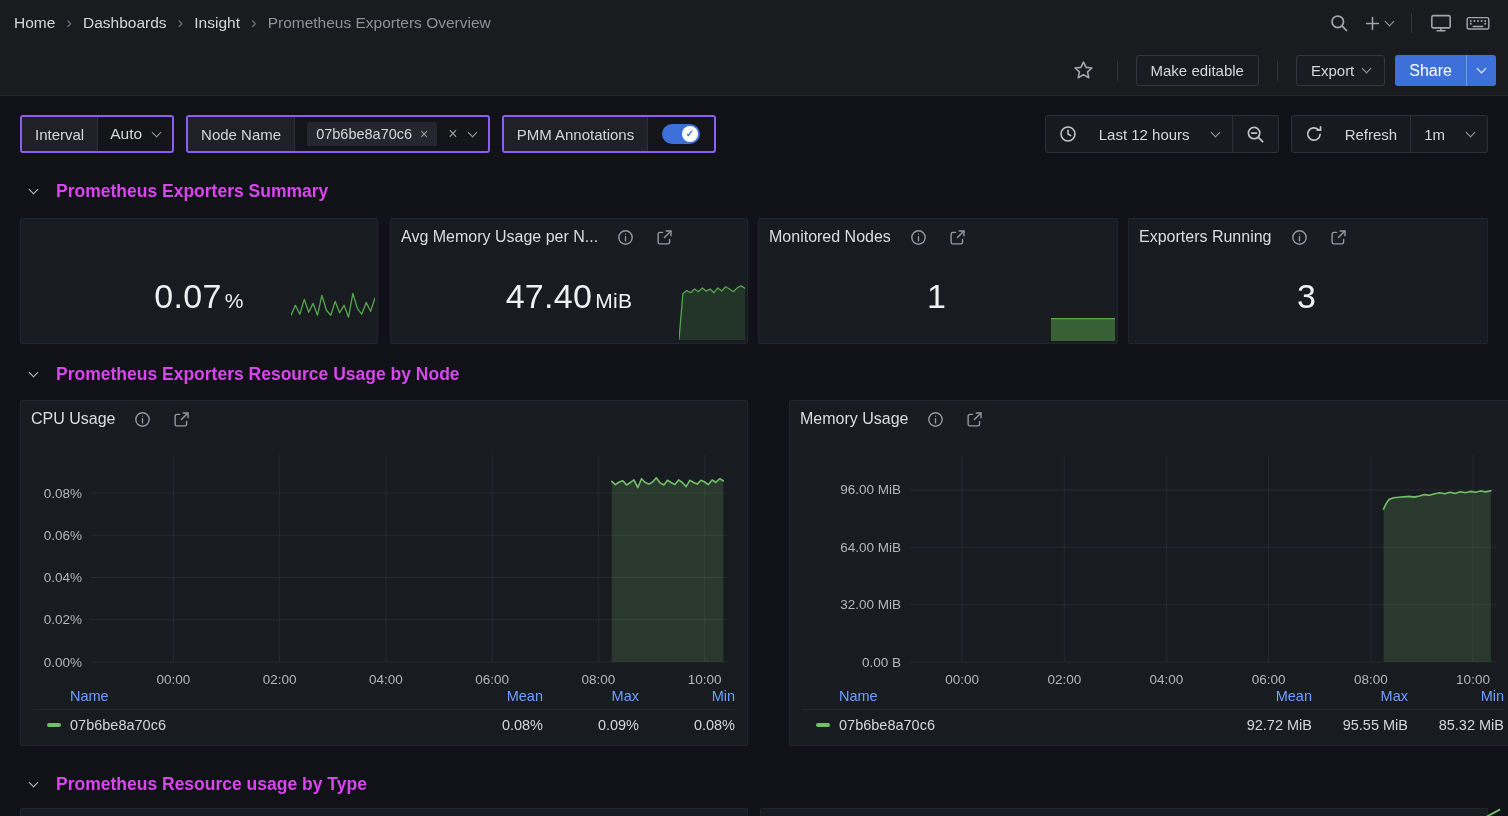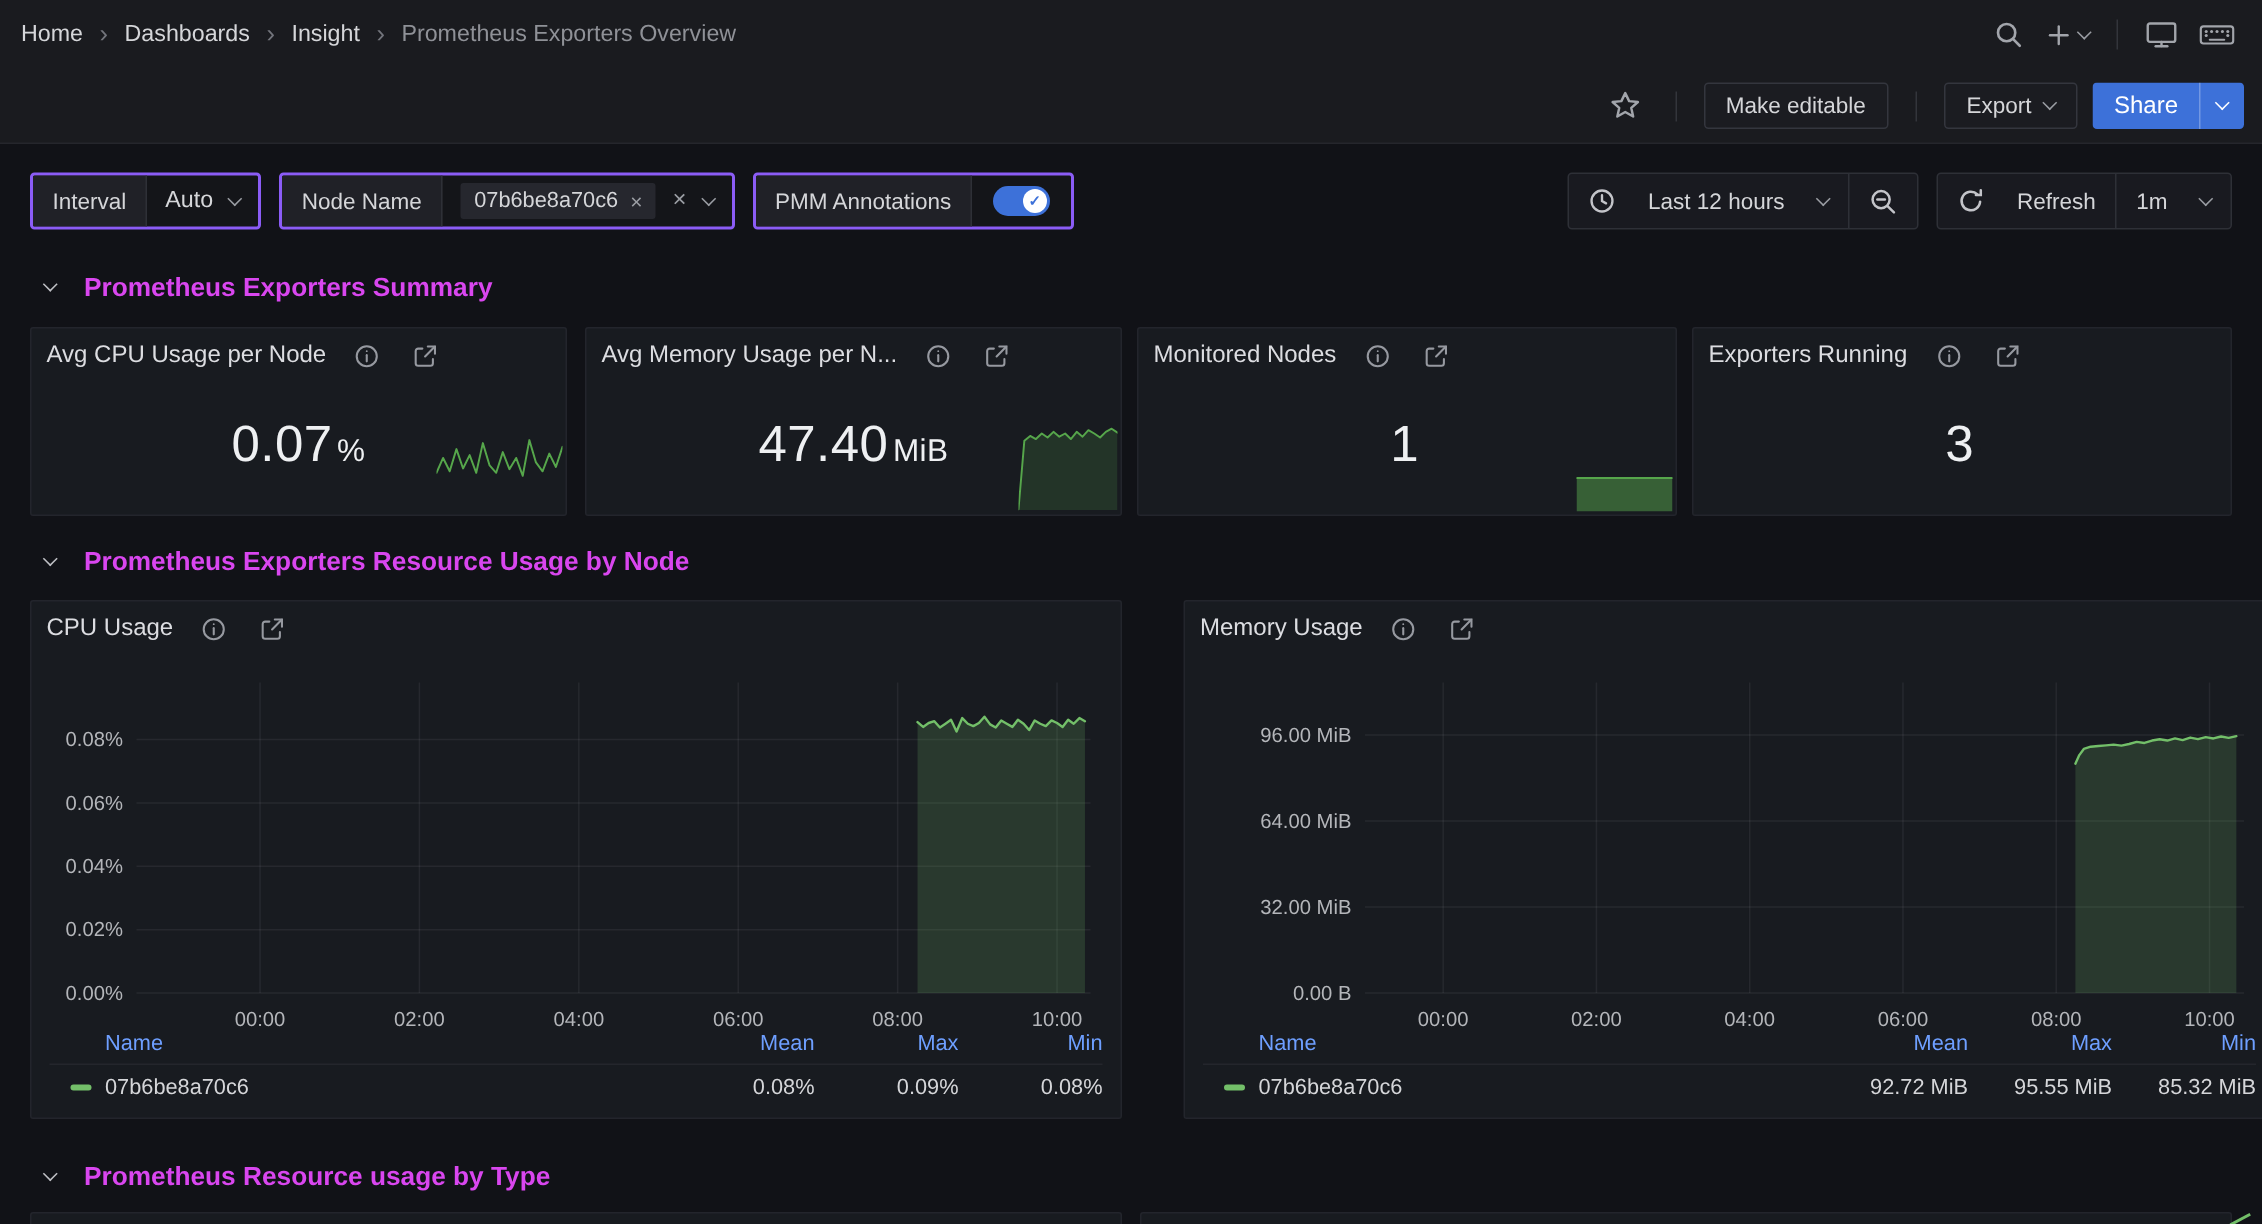--- a/index.html
+++ b/index.html
@@ -236,39 +236,20 @@
       </span>
     </div>
   </div>
 
   <div class="section-header" style="top:177px;">
     <span class="sec-chev"></span>
     <span>Prometheus Exporters Summary</span>
   </div>
 
   <div class="panel" style="left:20px;top:218px;width:358px;height:126px;">
-    <div class="panel-header">
-      <span class="panel-title">Avg CPU Usage per Node</span>
-      <span class="panel-icons">
-        <span class="pic">
-            <svg width="17" height="17" viewBox="0 0 16 16" fill="none" stroke="currentColor" stroke-width="1.3" stroke-linecap="round">
-              <circle cx="8" cy="8" r="6.3"></circle>
-              <line x1="8" y1="7.3" x2="8" y2="11.2"></line>
-              <circle cx="8" cy="4.8" r="0.6" fill="currentColor" stroke="none"></circle>
-            </svg>
-          </span>
-        <span class="pic">
-            <svg width="17" height="17" viewBox="0 0 16 16" fill="none" stroke="currentColor" stroke-width="1.3" stroke-linecap="round">
-              <path d="M6.2 3.2H3.6c-.9 0-1.6.7-1.6 1.6v7.6c0 .9.7 1.6 1.6 1.6h7.6c.9 0 1.6-.7 1.6-1.6V9.8"></path>
-              <polyline points="9.6,1.9 14.1,1.9 14.1,6.4"></polyline>
-              <line x1="13.9" y1="2.1" x2="7.9" y2="8.1"></line>
-            </svg>
-          </span>
-      </span>
-    </div>
     <div class="stat-value">
       <span>0.07</span><span class="stat-unit">%</span>
     </div>
     <div class="spark spark-cpu">
         <svg width="84" height="56">
           <polyline points="0.0,30.2 4.4,20.3 8.8,29.2 13.3,14.4 17.7,27.3 22.1,18.4 26.5,30.2 30.9,10.4 35.4,25.3 39.8,30.2 44.2,16.4 48.6,27.8 53.1,20.3 57.5,32.2 61.9,8.4 66.3,23.3 70.7,29.2 75.2,17.4 79.6,26.3 84.0,12.9" fill="none" stroke="#56a64b" stroke-width="1.3" stroke-linejoin="round" stroke-linecap="round"></polyline>
         </svg>
       </div>
   </div>
 

